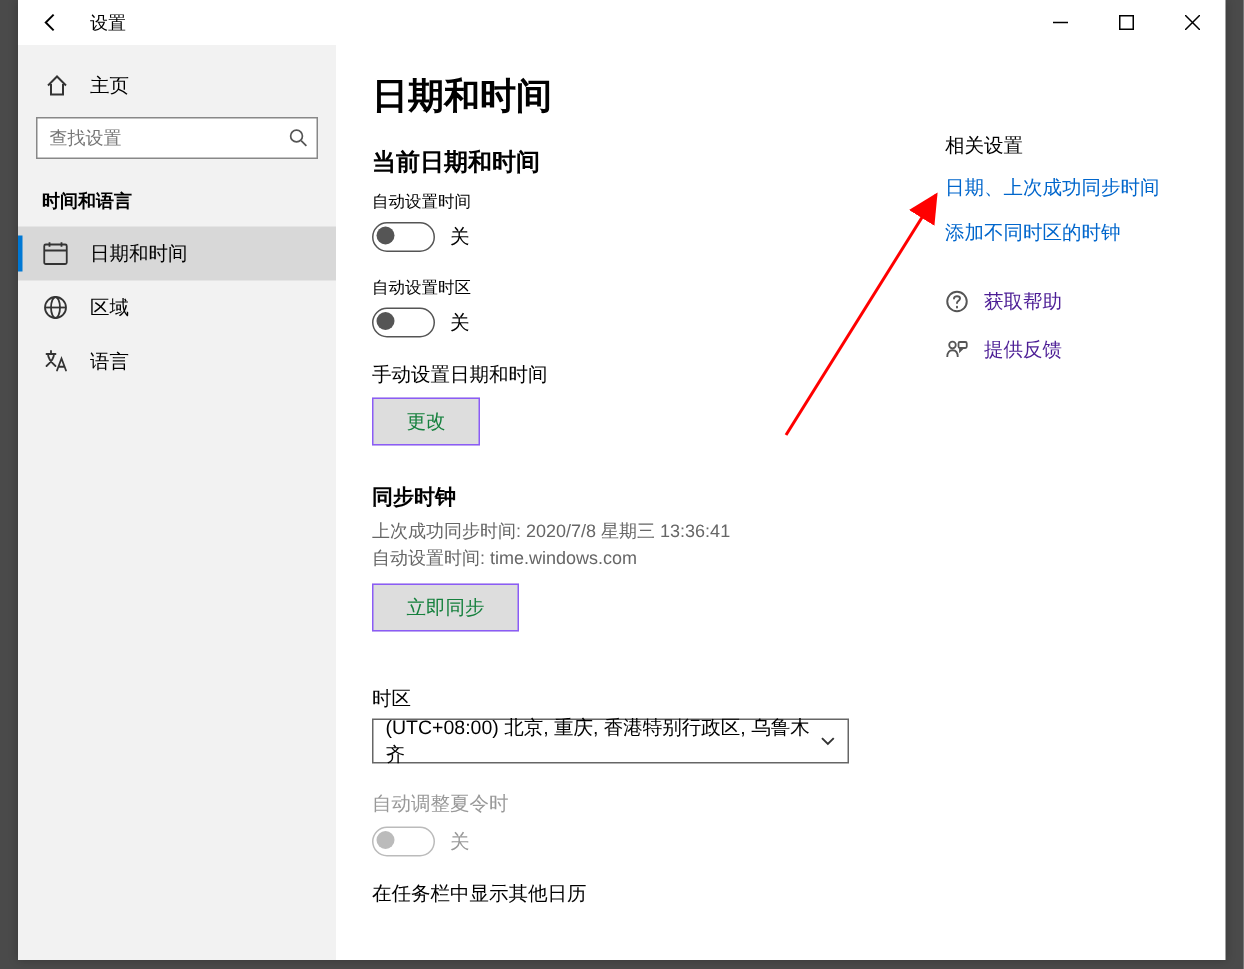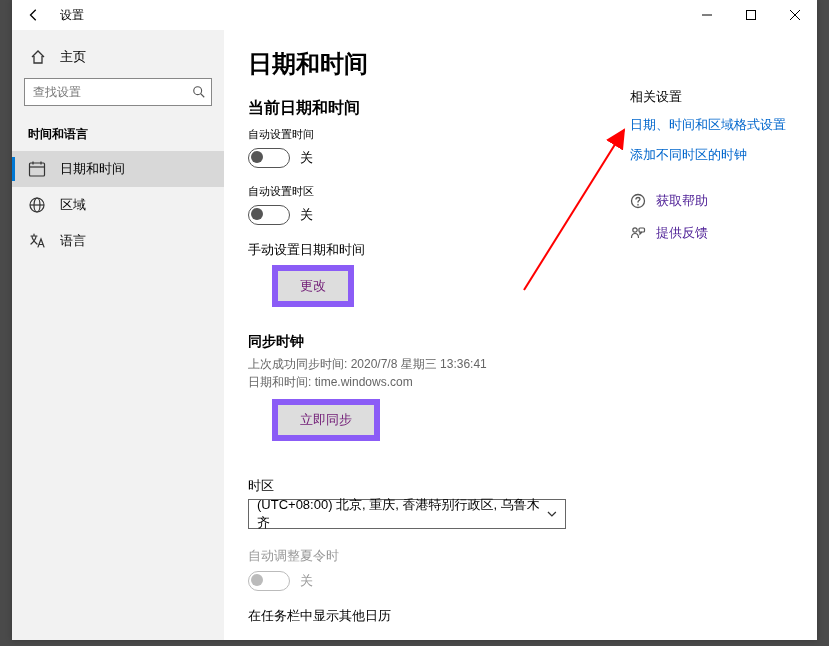--- a/index.html
+++ b/index.html
@@ -162,26 +162,25 @@
   }
   .toggle.disabled .knob { background:#bbb; }
   .toggle-state { font-size:13px; }
   .toggle-state.disabled { color:#999; }
 
   .manual-label { font-size:13px; margin-bottom:6px; }
   .btn {
     display:inline-block;
     padding: 6px 22px;
     background:#ddd;
-    border:6px solid #8b5cf6;
-    color:#701a75;
+    border:1px solid #8b5cf6;
+    color:#15803d;
     font-size:13px;
     cursor:pointer;
     margin-bottom: 20px;
-    margin-left: 24px;
   }
 
   .sync-title { font-size:14px; font-weight:600; margin: 6px 0 4px 0;}
   .sync-meta { font-size:12px; color:#666; line-height:1.5; margin-bottom:8px;}
   
   .select-label { font-size:13px; margin: 16px 0 4px 0;}
   .fake-select {
     width: 300px; height: 28px;
     border:1px solid #666;
     display:flex; align-items:center;
@@ -317,21 +316,21 @@
             </div>
         <span class="toggle-state">关</span>
       </div>
 
       <div class="manual-label">手动设置日期和时间</div>
       <div class="btn">更改</div>
 
       <div class="sync-title">同步时钟</div>
       <div class="sync-meta">
         <span>上次成功同步时间: 2020/7/8 星期三 13:36:41</span><br>
-        <span>日期和时间: time.windows.com</span>
+        <span>自动设置时间: time.windows.com</span>
       </div>
       <div class="btn">立即同步</div>
 
       <div class="select-label">时区</div>
       <div class="fake-select">
         <span>(UTC+08:00) 北京, 重庆, 香港特别行政区, 乌鲁木齐</span>
         <svg viewBox="0 0 10 10">
               <path d="M1 3 L5 7 L9 3" fill="none" stroke="#333" stroke-width="1.3"></path>
             </svg>
       </div>
@@ -343,21 +342,21 @@
             </div>
         <span class="toggle-state disabled">关</span>
       </div>
 
       <div class="select-label">在任务栏中显示其他日历</div>
       
 
       
       <div class="right-col">
         <div class="rc-title">相关设置</div>
-        <a class="rc-link">日期、时间和区域格式设置</a>
+        <a class="rc-link">日期、上次成功同步时间</a>
         <a class="rc-link">添加不同时区的时钟</a>
         <div class="rc-icon-row" style="margin-top:28px;">
           <span class="ric">
             <svg viewBox="0 0 16 16">
                   <circle cx="8" cy="8" r="6.5" fill="none" stroke="#555" stroke-width="1.3"></circle>
                   <path d="M6 6 C6 4 10 4 10 6 C10 7.5 8 7.5 8 9 M8 11.5 V12" fill="none" stroke="#555" stroke-width="1.3" stroke-linecap="round"></path>
                 </svg>
           </span>
           <a>获取帮助</a>
         </div>

